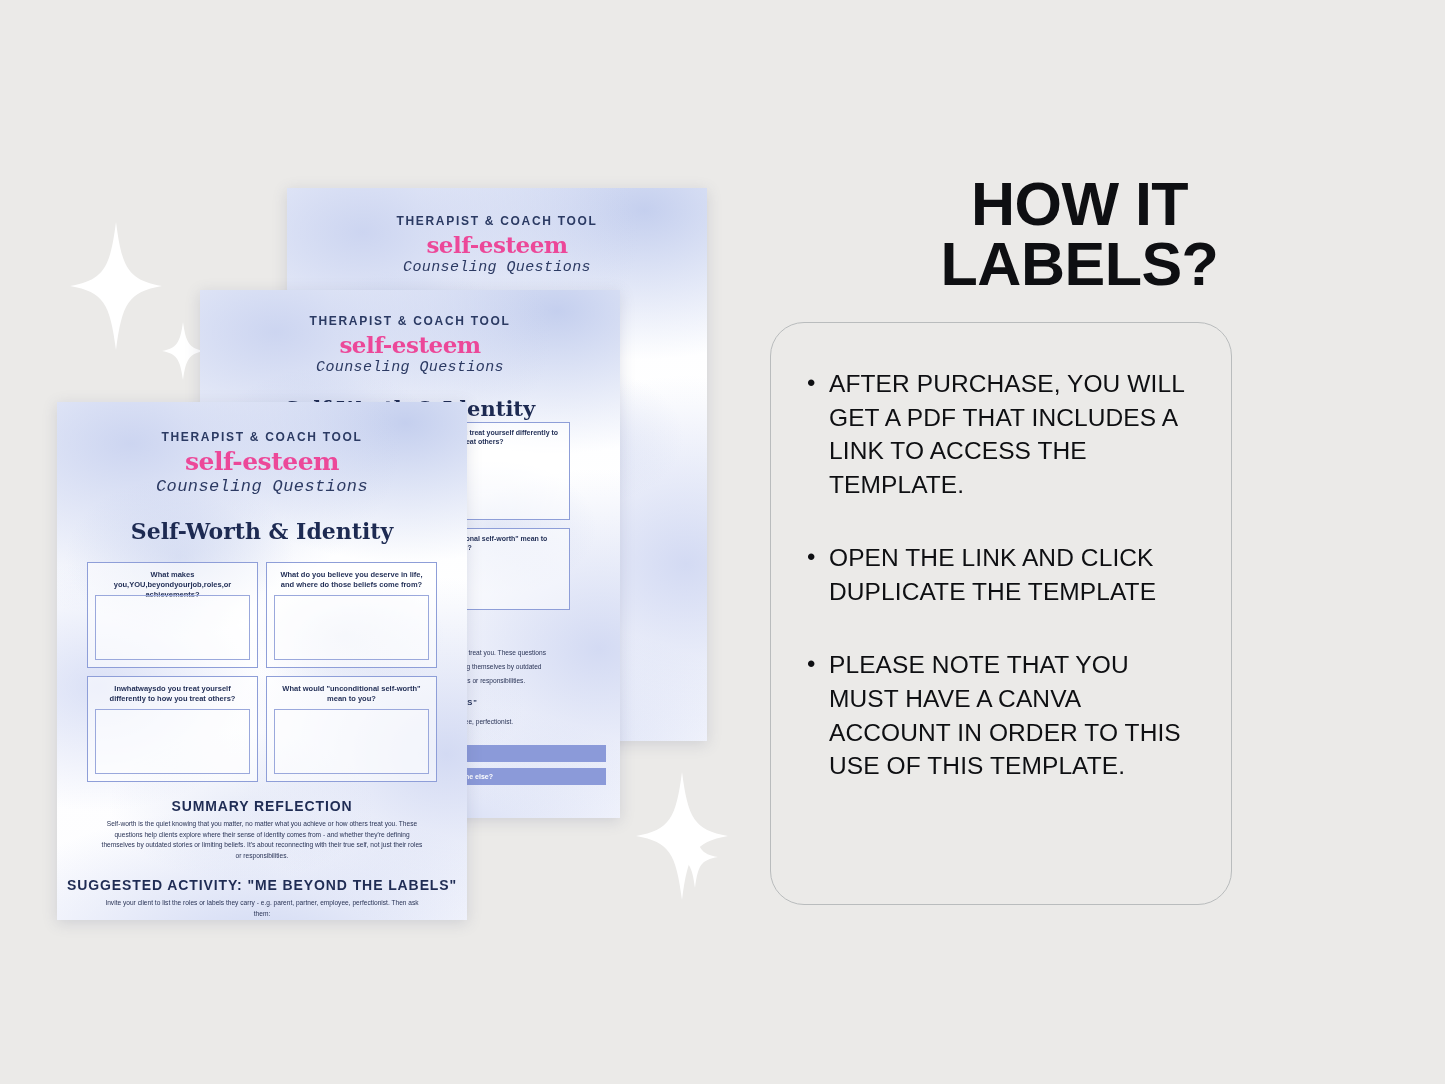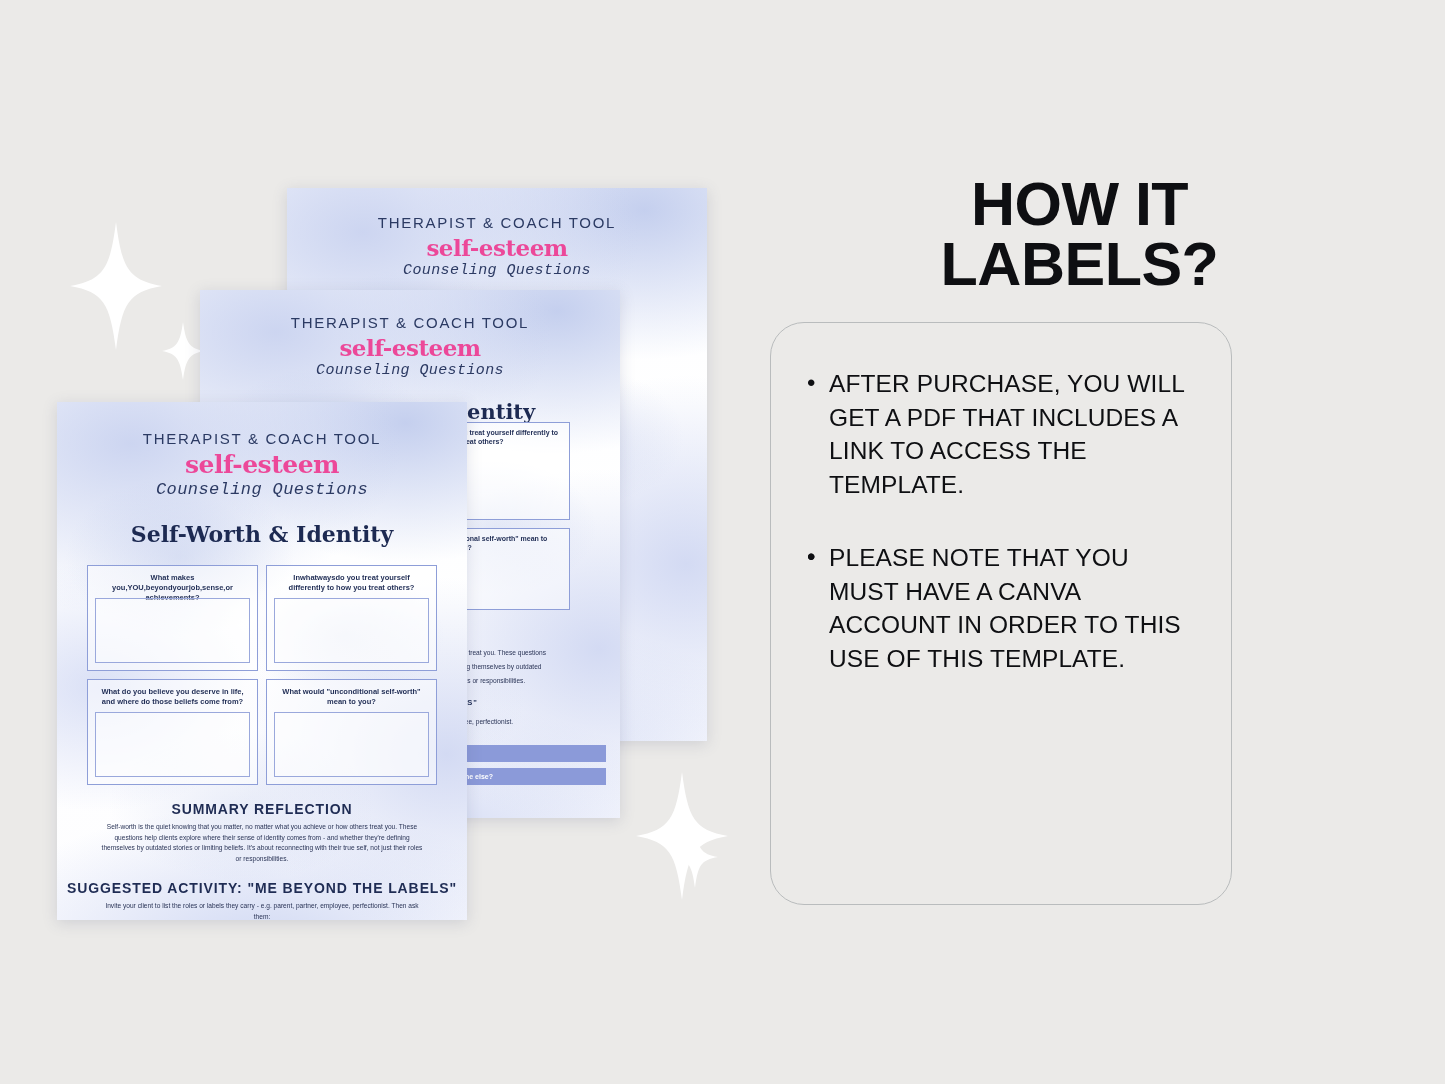--- a/index.html
+++ b/index.html
@@ -59,23 +59,23 @@
       radial-gradient(45% 20% at 45% 78%, rgba(186,198,234,0.3) 0%, rgba(255,255,255,0) 72%);
   }
   .sheet-inner {
     position: absolute;
     inset: 0;
   }
 
   
   .doc-eyebrow {
     text-align: center;
-    font-size: 15px;
+    font-size: 12px;
     letter-spacing: 1.7px;
-    font-weight: normal;
+    font-weight: bold;
     color: #2b3a63;
   }
   .doc-title {
     text-align: center;
     font-family: "DejaVu Serif", serif;
     font-weight: bold;
     color: #ec4899;
     font-size: 25px;
     letter-spacing: -0.5px;
     margin-top: 3px;
@@ -293,29 +293,29 @@
     <div class="sheet-inner">
       <div style="padding-top:28px;">
         <div class="doc-eyebrow">THERAPIST &amp; COACH TOOL</div>
         <div class="doc-title">self-esteem</div>
         <div class="doc-script">Counseling Questions</div>
         <div class="doc-section-title">Self-Worth &amp; Identity</div>
       </div>
 
       <div class="q-grid">
         <div class="q-card">
-          <div class="q-text">What makes you,YOU,beyondyourjob,sense,or achievements?</div>
+          <div class="q-text">What makes you,YOU,beyondyourjob,roles,or achievements?</div>
+          <div class="q-answer"></div>
+        </div>
+        <div class="q-card">
+          <div class="q-text">What do you believe you deserve in life, and where do those beliefs come from?</div>
           <div class="q-answer"></div>
         </div>
         <div class="q-card">
           <div class="q-text">Inwhatwaysdo you treat yourself differently to how you treat others?</div>
-          <div class="q-answer"></div>
-        </div>
-        <div class="q-card">
-          <div class="q-text">What do you believe you deserve in life, and where do those beliefs come from?</div>
           <div class="q-answer"></div>
         </div>
         <div class="q-card">
           <div class="q-text">What would "unconditional self-worth" mean to you?</div>
           <div class="q-answer"></div>
         </div>
       </div>
 
       <div class="block-head">SUMMARY REFLECTION</div>
       <div class="block-body">Self-worth is the quiet knowing that you matter, no matter what you achieve or how others treat you. These questions help clients explore where their sense of identity comes from - and whether they're defining themselves by outdated stories or limiting beliefs. It's about reconnecting with their true self, not just their roles or responsibilities.</div>
@@ -338,20 +338,21 @@
   </div>
 
   <div id="hiw-card">
     <ul id="hiw-list">
       <li>
         <span class="bullet">•</span>
         <span>AFTER PURCHASE, YOU WILL GET A PDF THAT INCLUDES A LINK TO ACCESS THE TEMPLATE.</span>
       </li>
       <li>
         <span class="bullet">•</span>
+        <span>OPEN THE LINK AND CLICK DUPLICATE THE TEMPLATE</span>
       </li>
       <li>
         <span class="bullet">•</span>
         <span>PLEASE NOTE THAT YOU MUST HAVE A CANVA ACCOUNT IN ORDER TO THIS USE OF THIS TEMPLATE.</span>
       </li>
     </ul>
   </div>
 </div>
 
 </body></html>

